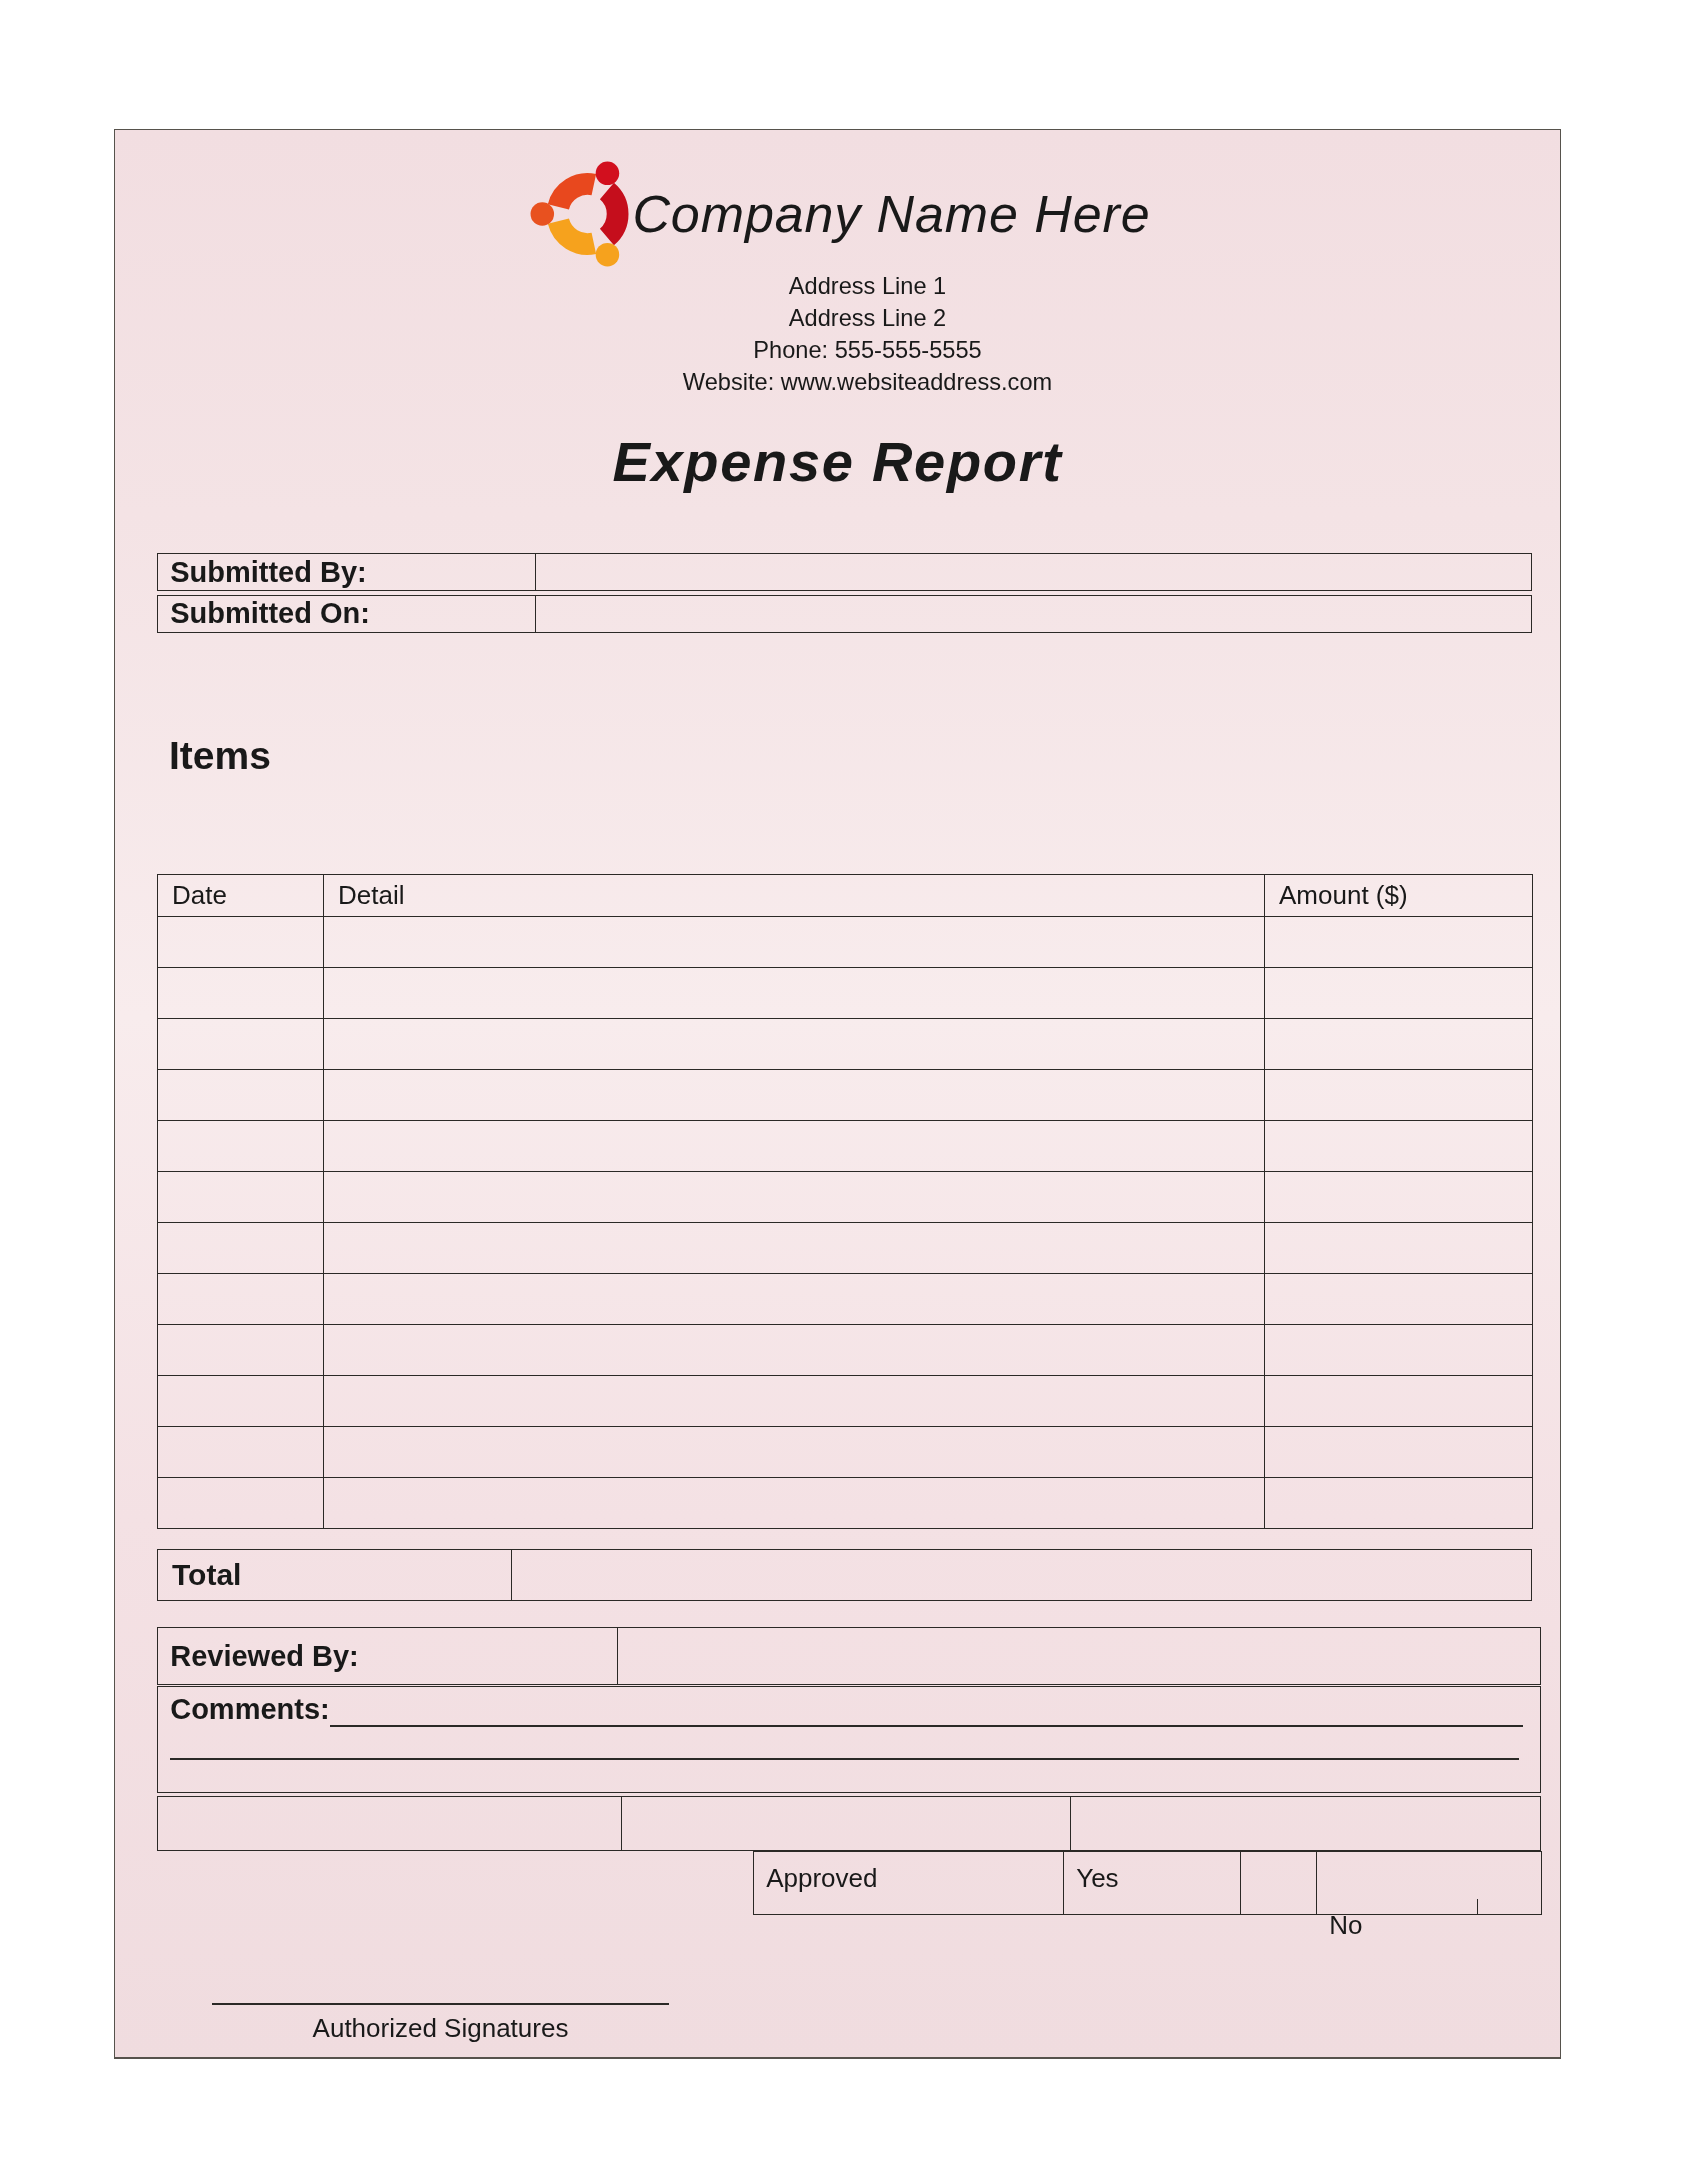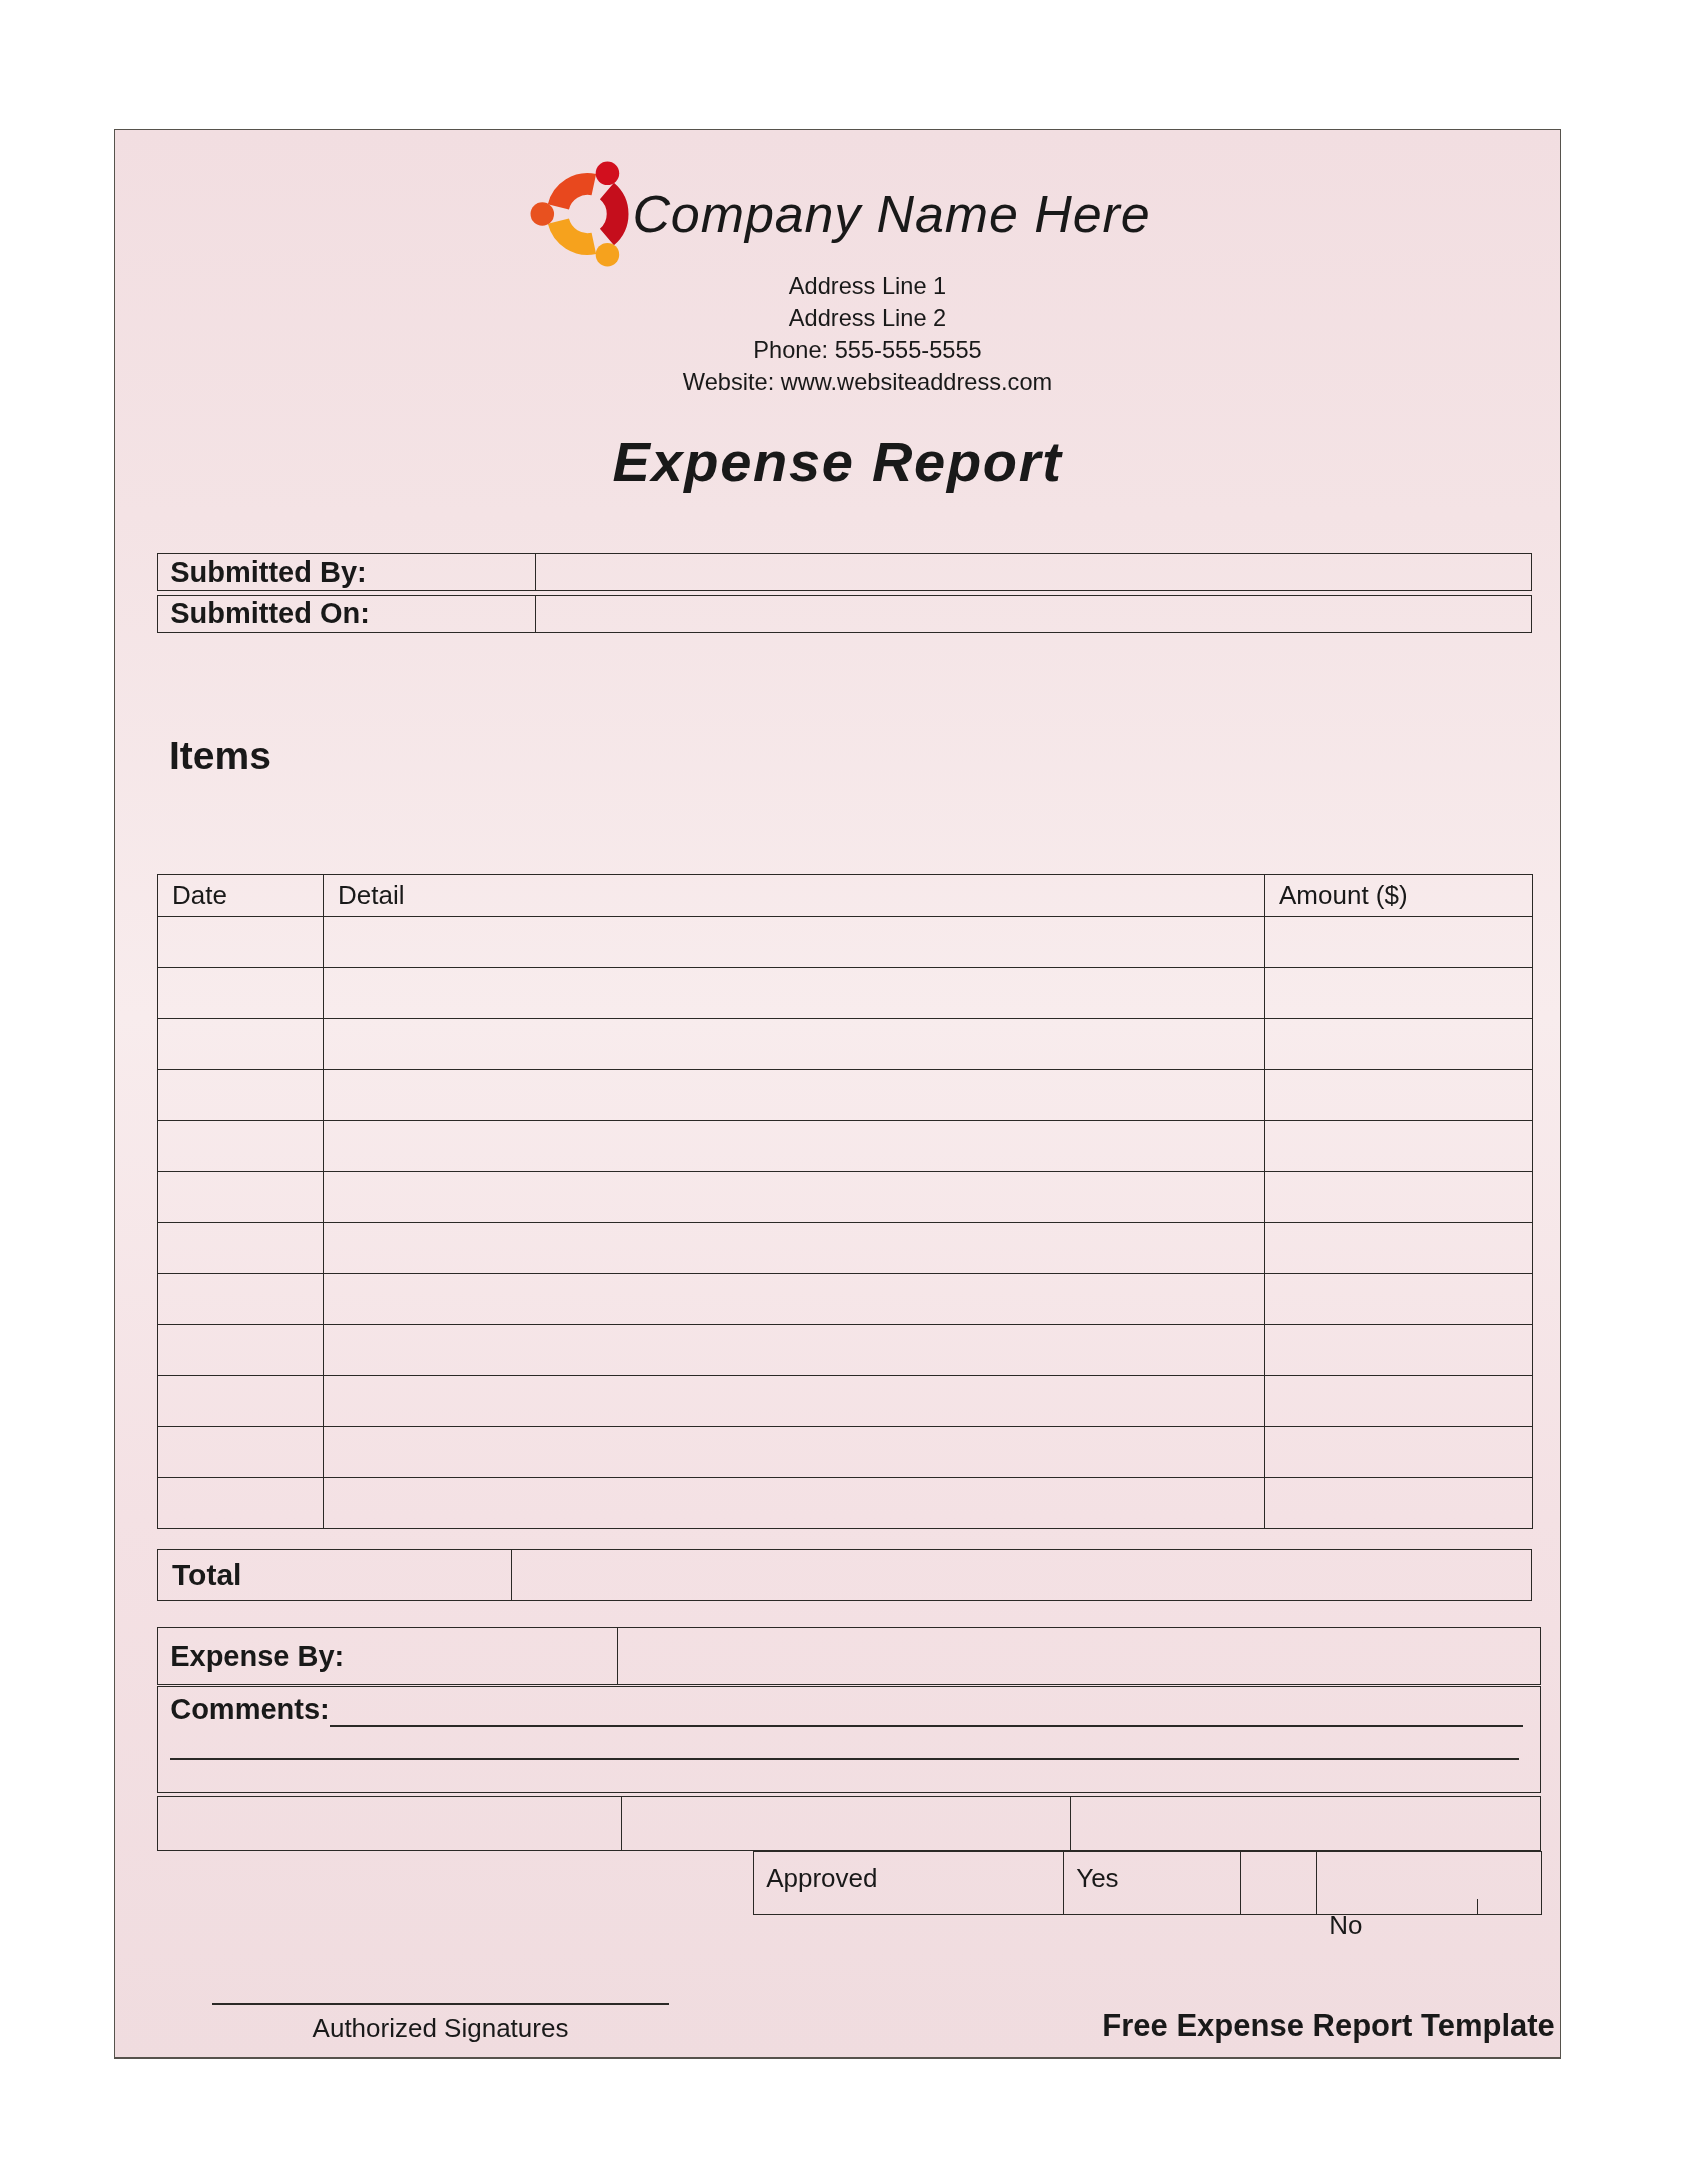--- a/index.html
+++ b/index.html
@@ -189,21 +189,21 @@
         </tr>
       </tbody>
   </table>
 
   <div class="total-row">
     <div class="total-label">Total</div>
     <div class="total-value"></div>
   </div>
 
   <div class="reviewed-row">
-    <div class="reviewed-label">Expense By:</div>
+    <div class="reviewed-label">Reviewed By:</div>
     <div class="reviewed-value"></div>
   </div>
 
   <div class="comments-box">
     <div class="comments-top">
       <span class="comments-label">Comments:</span>
       <span class="comments-fill1"></span>
     </div>
     <div class="comments-fill2"></div>
   </div>
@@ -217,16 +217,15 @@
   <div class="approved-row">
     <div class="approved-cell">Approved</div>
     <div class="yes-cell">Yes</div>
     <div class="yes-check"></div>
     <div class="no-cell">No</div>
     <div class="no-check"></div>
   </div>
 
   <div class="signature-line"></div>
   <div class="signature-label">Authorized Signatures</div>
-  <div class="credit">Free Expense Report Template</div>
 
 </div>
 
 
 </body></html>

